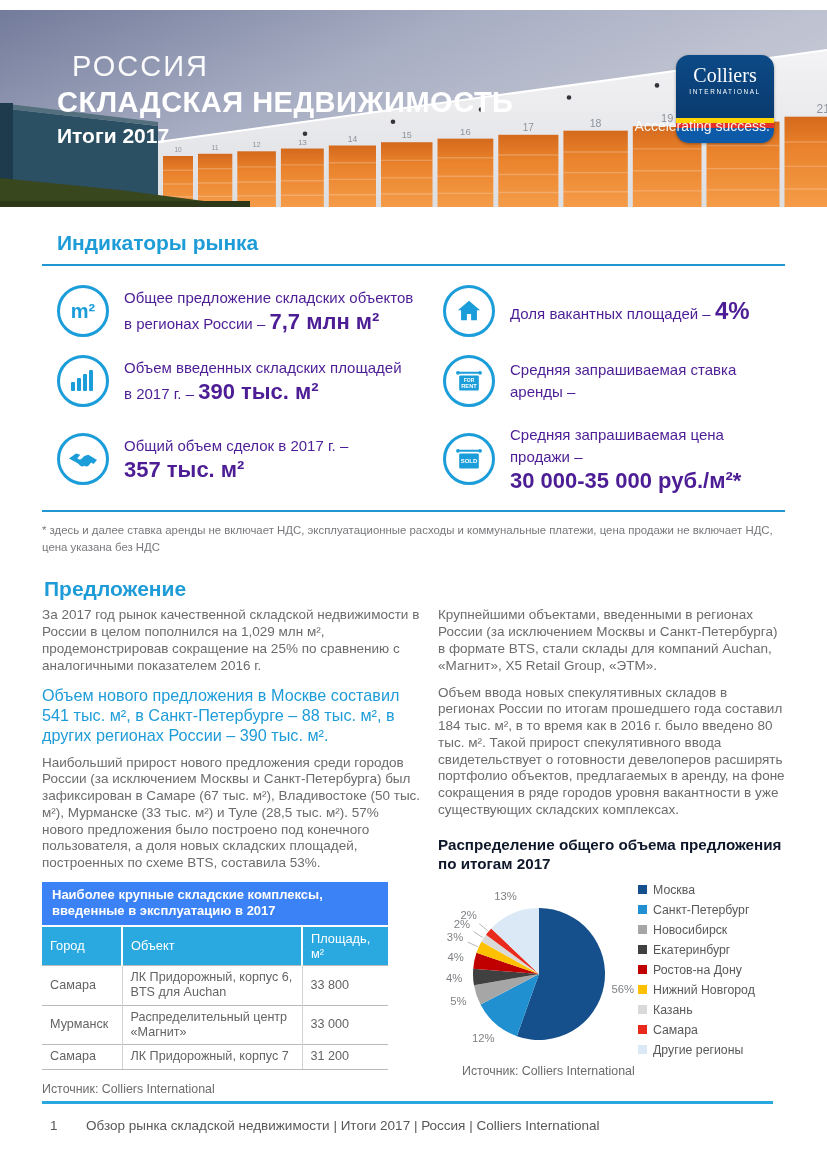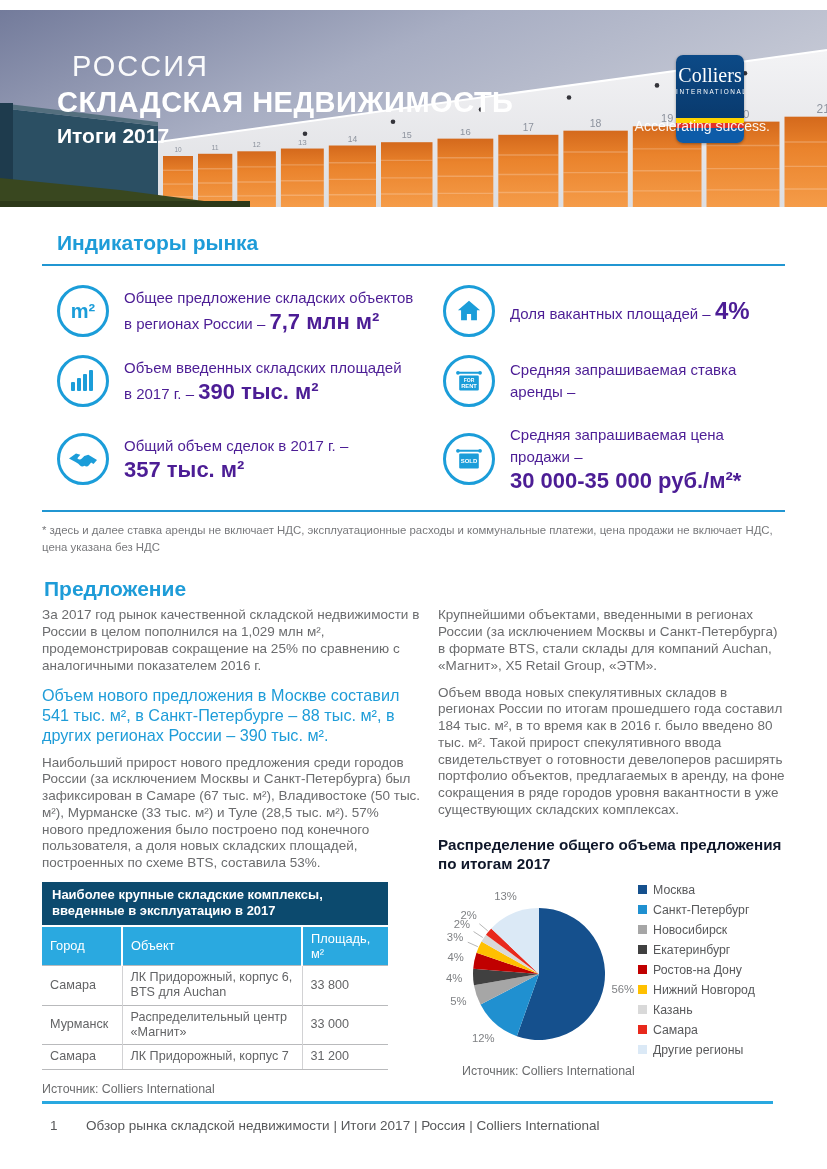--- a/index.html
+++ b/index.html
@@ -4,21 +4,21 @@
 <style>
   html,body{margin:0;padding:0;background:#fff;}
   .page{position:relative;width:827px;height:1169px;background:#fff;overflow:hidden;
         font-family:"Liberation Sans","DejaVu Sans",sans-serif;}
   
   .photo{position:relative;margin-top:10px;width:827px;height:197px;}
   .photo svg{position:absolute;left:0;top:0;}
   .h-region{position:absolute;left:72px;top:40px;color:#fff;font-size:29px;font-weight:400;letter-spacing:2px;opacity:.96;}
   .h-title{position:absolute;left:57px;top:76px;color:#fff;font-size:29px;font-weight:700;letter-spacing:.5px;}
   .h-sub{position:absolute;left:57px;top:114px;color:#fff;font-size:21px;font-weight:700;}
-  .logo{position:absolute;left:676px;top:45px;width:68px;height:88px;border-radius:7px;overflow:hidden;
+  .logo{position:absolute;left:676px;top:45px;width:98px;height:88px;border-radius:13px;overflow:hidden;
         box-shadow:0 1px 3px rgba(0,0,0,.35);display:flex;flex-direction:column;}
   .logo-blue{flex:1;background:linear-gradient(#0c4a87,#093a6e);color:#fff;text-align:center;padding-top:9px;}
   .logo-name{font-family:"Liberation Serif","DejaVu Serif",serif;font-size:20px;line-height:22px;}
   .logo-sub{font-size:6.4px;letter-spacing:1.6px;margin-top:2px;}
   .stripe-y{height:5px;background:#ffd300;}
   .stripe-r{height:5px;background:#e23127;}
   .logo-bottom{height:15px;background:#0d5ba8;}
   .tagline{position:absolute;right:57px;top:108px;color:rgba(255,255,255,.93);font-size:14px;}
   
   .content{padding:0 42px;}
@@ -35,21 +35,21 @@
   .footnote{font-size:11.4px;line-height:1.45;color:#77787b;margin:10px 0 0;max-width:745px;}
   
   .sec-supply h2{margin:22px 0 0 2px;}
   .cols{display:flex;gap:14px;margin-top:6px;}
   .col-left{width:382px;flex:none;}
   .col-right{flex:1;min-width:0;}
   p.gray{font-size:13.5px;line-height:16.8px;color:#6b6c6e;margin:0 0 10px;}
   p.blue-big{color:#1e9cd8;font-size:16.2px;line-height:20px;margin:0 0 10px;}
   
   .tbl-wrap{margin-top:10px;width:346px;}
-  .tbl-title{background:#0c4a6e;color:#fff;font-weight:700;font-size:13px;line-height:1.26;padding:5px 10px;}
+  .tbl-title{background:#3b82f6;color:#fff;font-weight:700;font-size:13px;line-height:1.26;padding:5px 10px;}
   table.tbl{width:100%;border-collapse:collapse;font-size:12.6px;color:#636466;}
   .tbl th{background:#2aa9e0;color:#fff;font-weight:400;text-align:left;font-size:12.8px;
           padding:4px 8px;border-left:2px solid #fff;border-top:2px solid #fff;}
   .tbl th:first-child{border-left:none;}
   .tbl td{padding:4px 8px;line-height:1.22;border-top:1px solid #b9babc;border-left:1px solid #d2d2d4;}
   .tbl td:first-child{border-left:none;}
   .tbl tr:last-child td{border-bottom:1px solid #b9babc;}
   .source{font-size:12.4px;color:#6b6c6e;margin-top:12px;}
   
   .chart-title{font-size:15.2px;font-weight:700;color:#0f172a;line-height:19.5px;margin:16px 0 0;}

